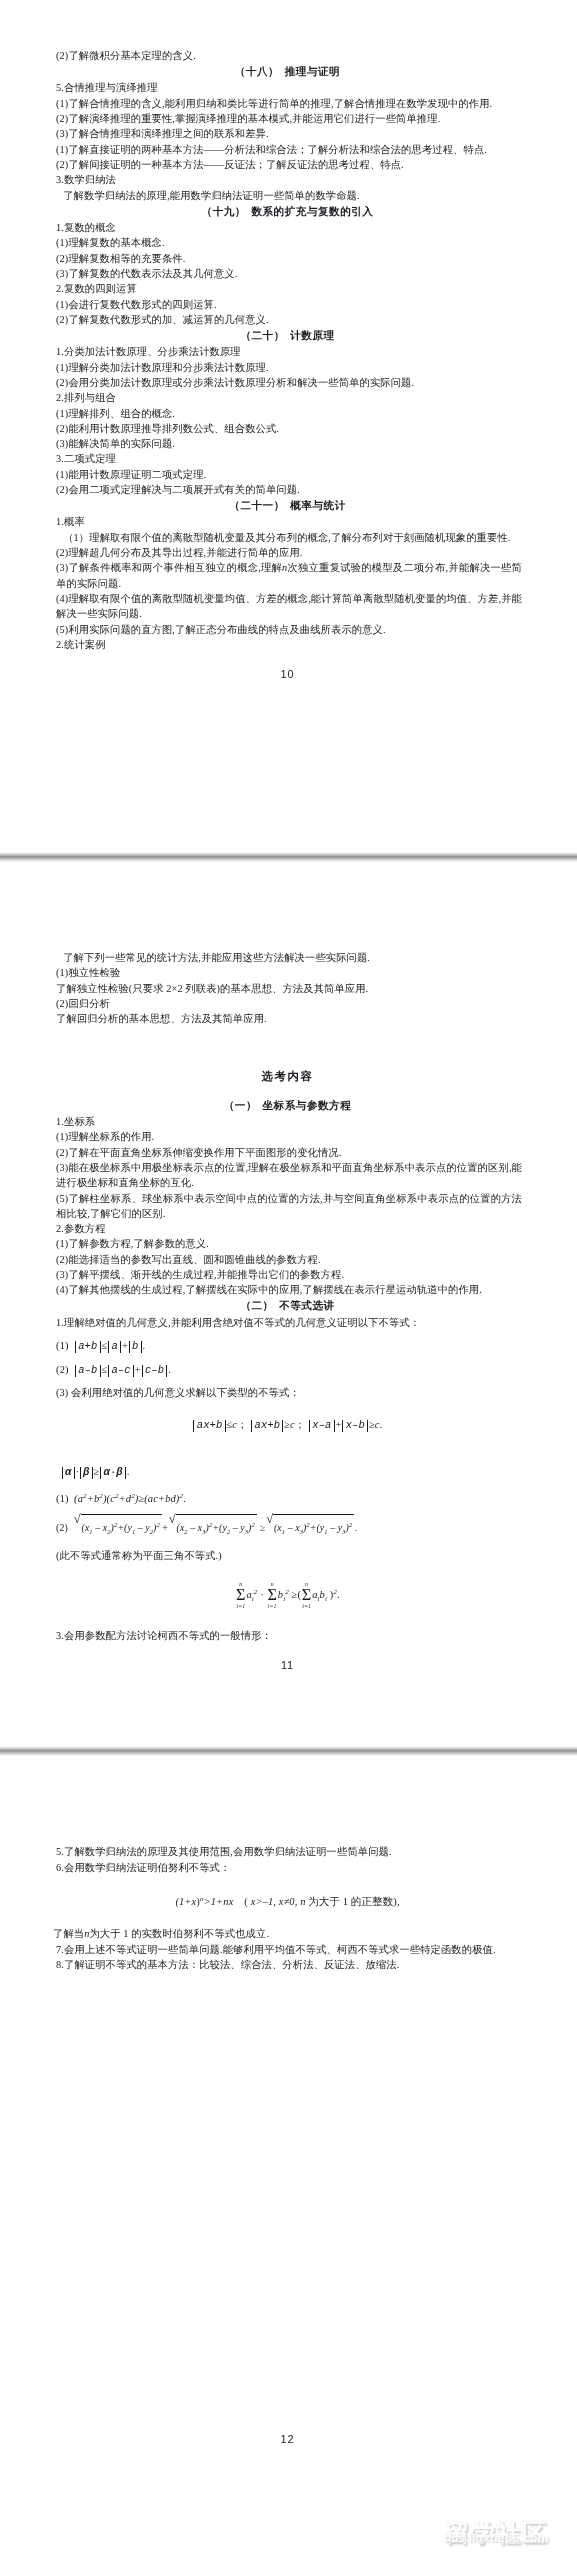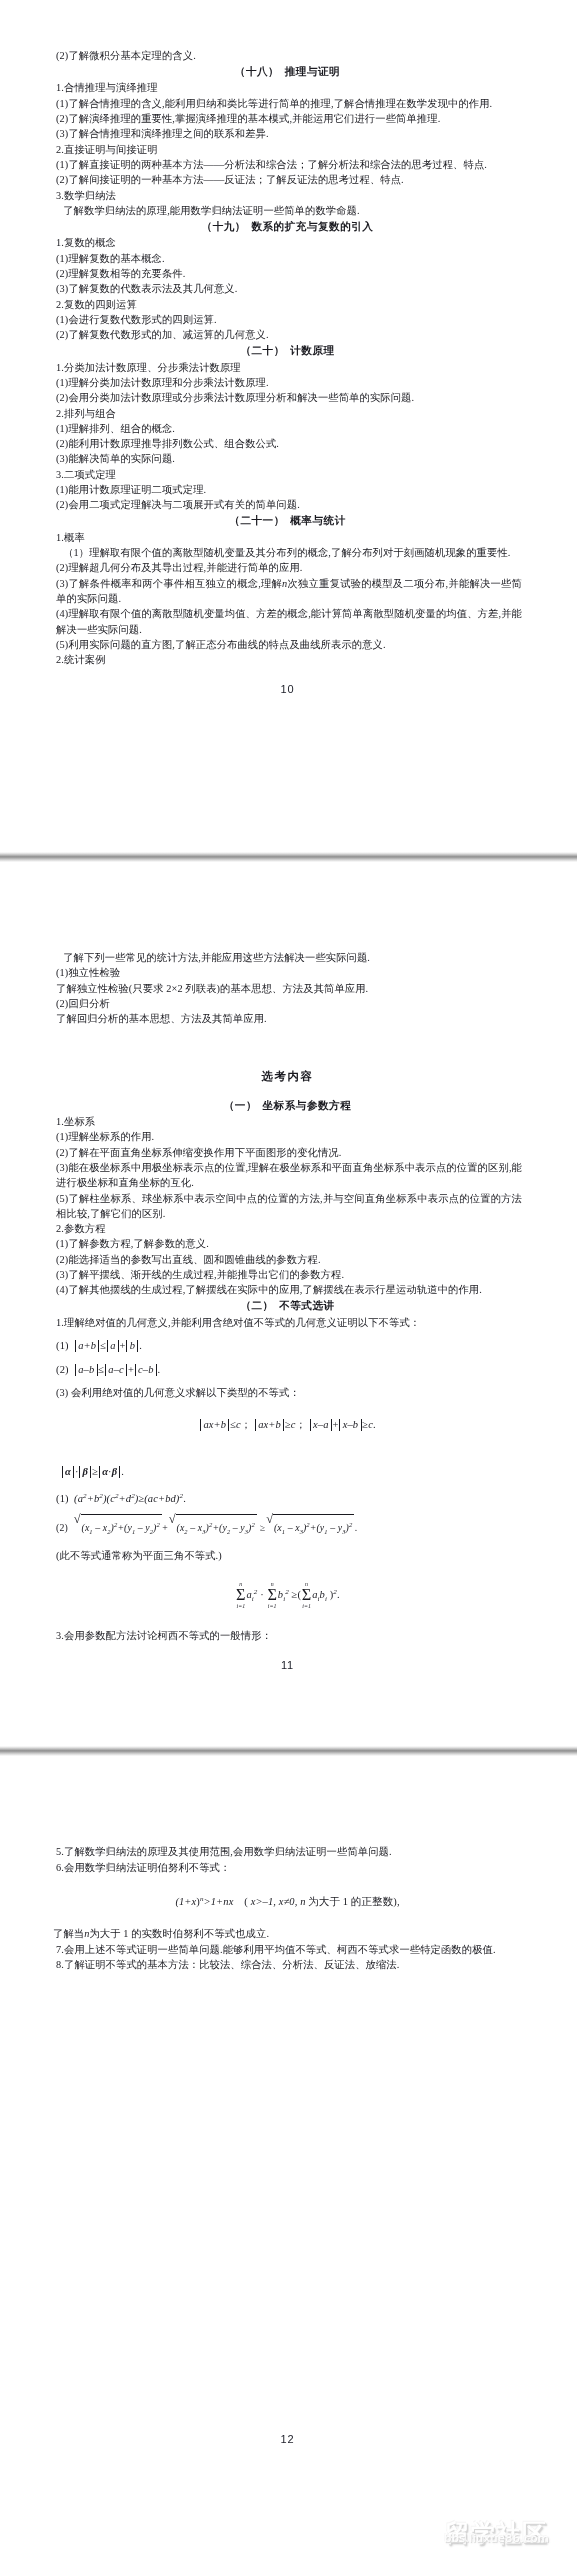--- a/index.html
+++ b/index.html
@@ -114,20 +114,21 @@
     line-height: 19px;
     margin: 15px;
   }
   .bar {
     display: inline-block;
     border-left: 0.8px solid #1a1a20;
     border-right: 0.8px solid #1a1a20;
     padding: 0 2.3px;
     margin: 0 0.8px;
     line-height: 11.7px;
+    font-family: Liberation Mono, monospace;
   }
   sup.ex { font-size: 0.68em; vertical-align: super; font-style: italic; }
   sub.ix { font-size: 0.66em; vertical-align: sub; font-style: italic; }
   .bold-vec { font-weight: bold; font-style: italic; }
 
   
   .radical {
     display: inline-block;
     position: relative;
     padding-left: 7px;
@@ -211,25 +212,24 @@
   <div class="page-sheet" style="height:852px;">
     <div class="spacer-xl"></div>
     <div class="page-body">
 
       <p class="ind1">(2)了解微积分基本定理的含义.</p>
 
       <div class="section-head">
         <span class="num">（十八）</span><span>推理与证明</span>
       </div>
 
-      <p class="ind1">1.合情推理与演绎推理</p>
+      <p class="ind1">5.合情推理与演绎推理</p>
       <p class="ind1">(1)了解合情推理的含义,能利用归纳和类比等进行简单的推理,了解合情推理在数学发现中的作用.</p>
       <p class="ind1">(2)了解演绎推理的重要性,掌握演绎推理的基本模式,并能运用它们进行一些简单推理.</p>
       <p class="ind1">(3)了解合情推理和演绎推理之间的联系和差异.</p>
-      <p class="ind1">2.直接证明与间接证明</p>
       <p class="ind1">(1)了解直接证明的两种基本方法——分析法和综合法；了解分析法和综合法的思考过程、特点.</p>
       <p class="ind1">(2)了解间接证明的一种基本方法——反证法；了解反证法的思考过程、特点.</p>
       <p class="ind1">3.数学归纳法</p>
       <p class="ind2">了解数学归纳法的原理,能用数学归纳法证明一些简单的数学命题.</p>
 
       <div class="section-head">
         <span class="num">（十九）</span><span>数系的扩充与复数的引入</span>
       </div>
 
       <p class="ind1">1.复数的概念</p>

